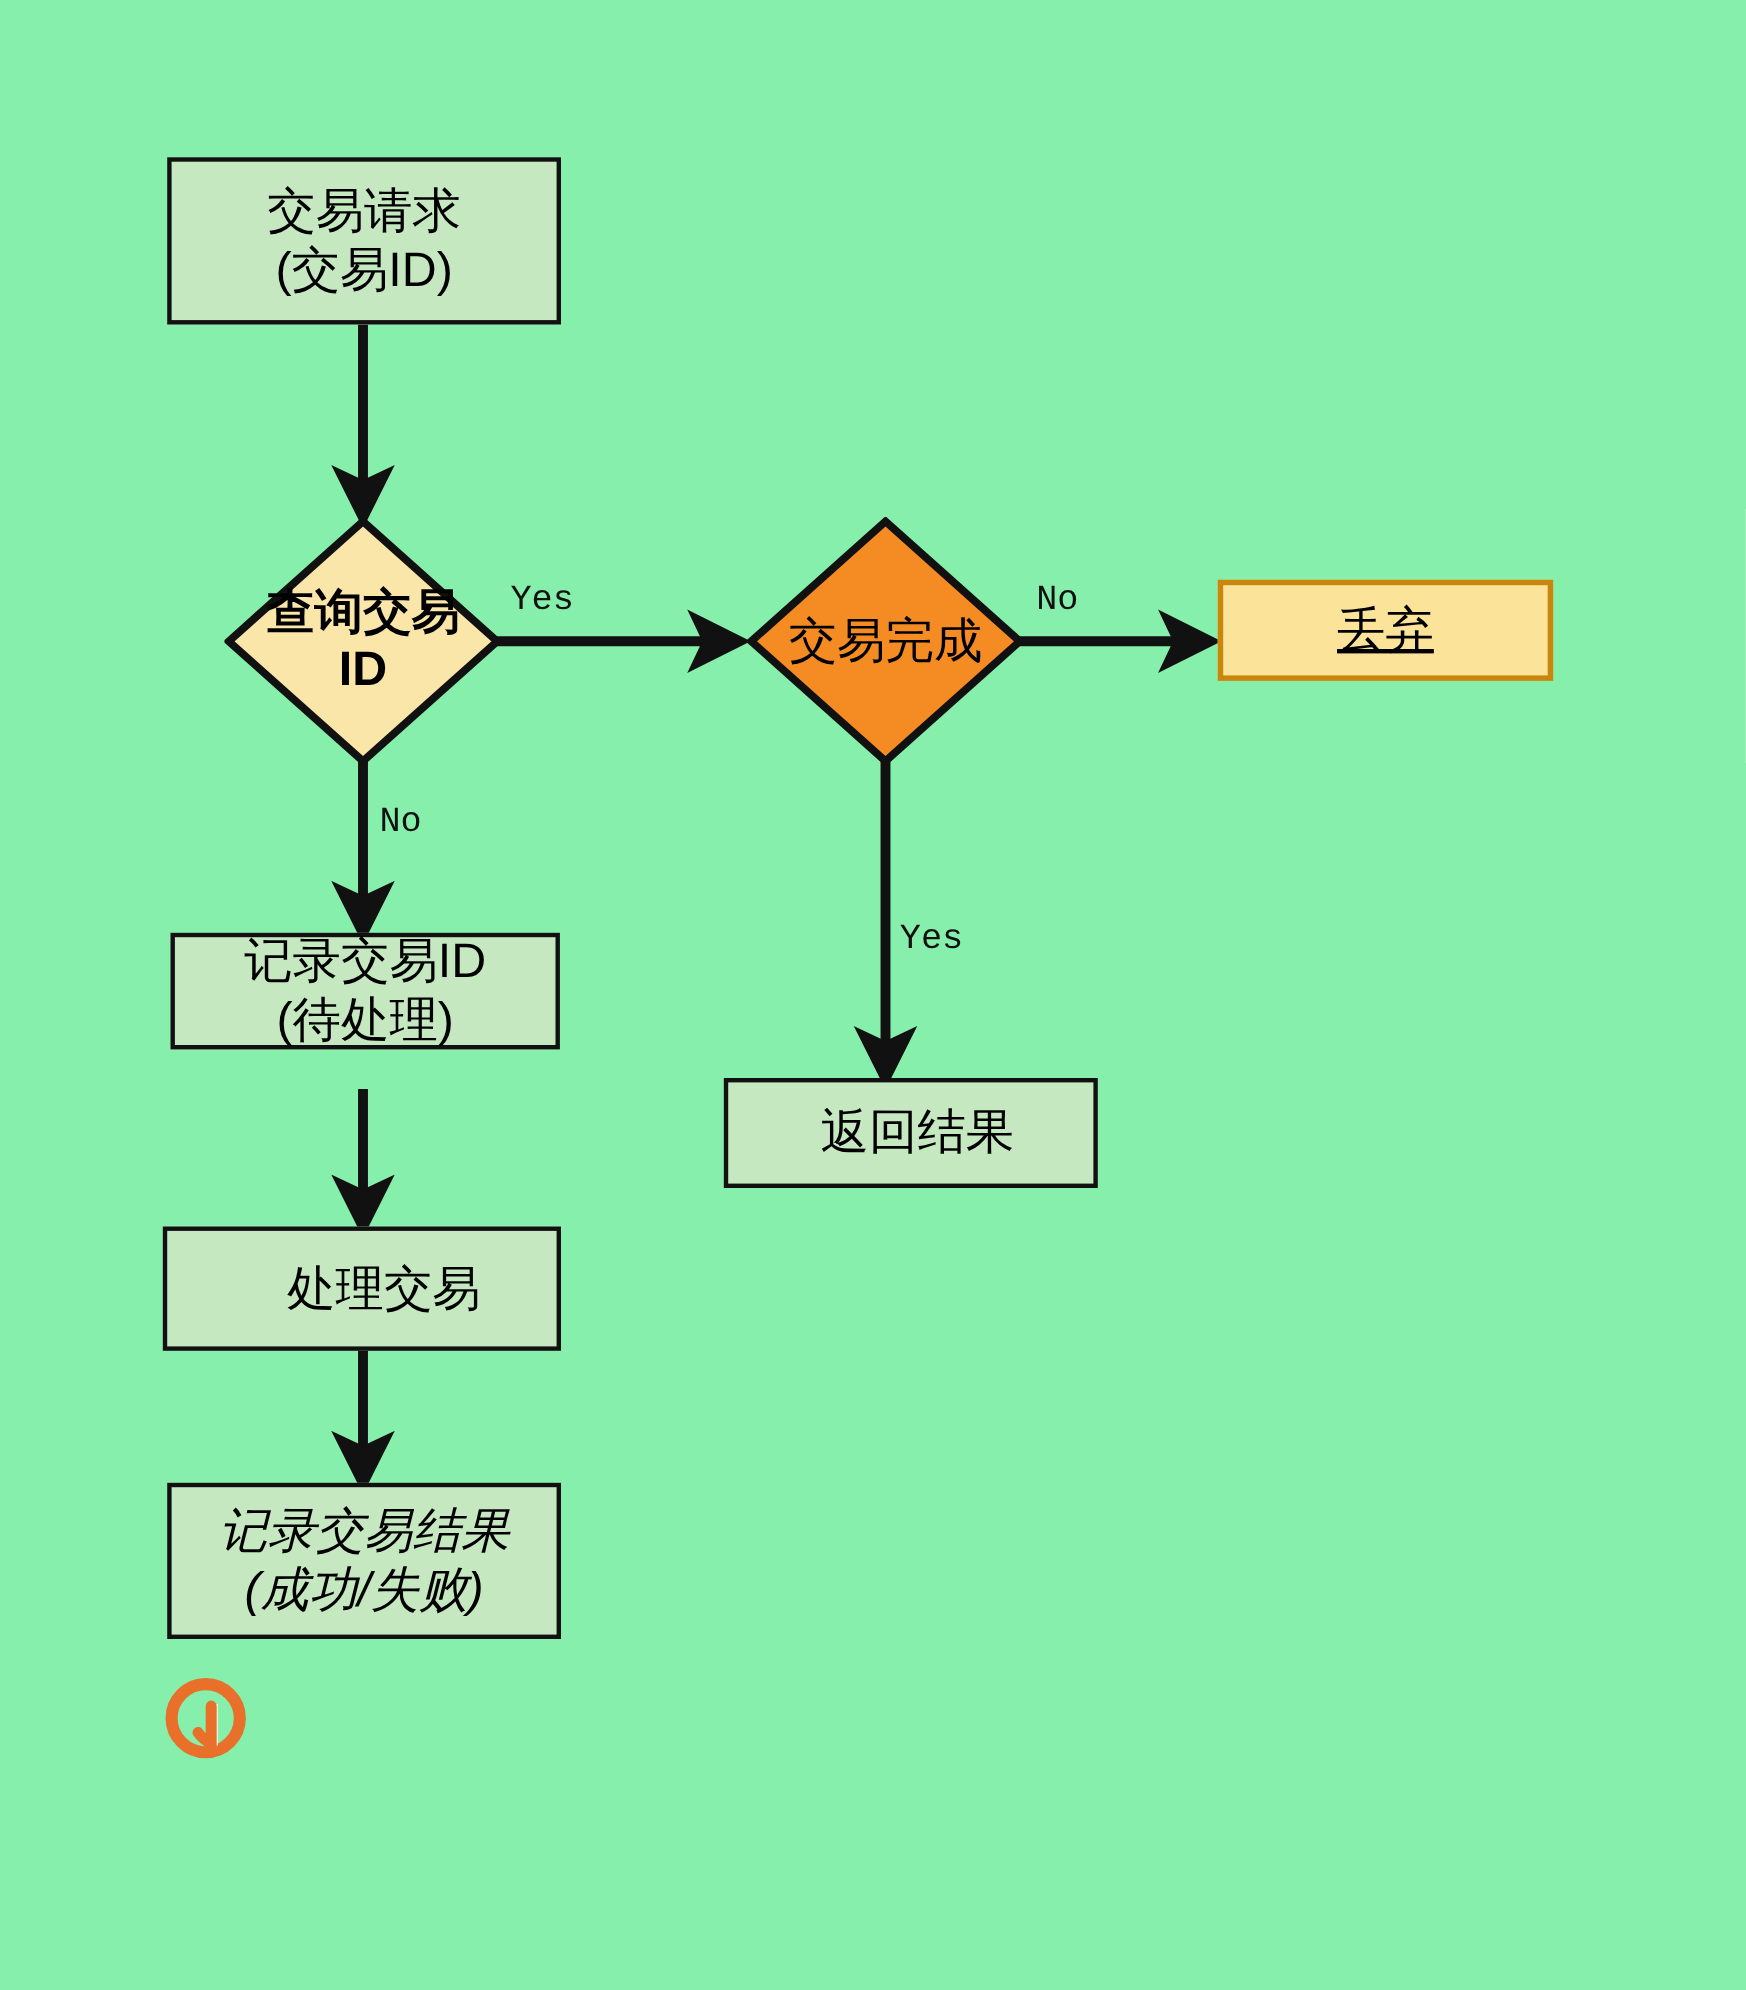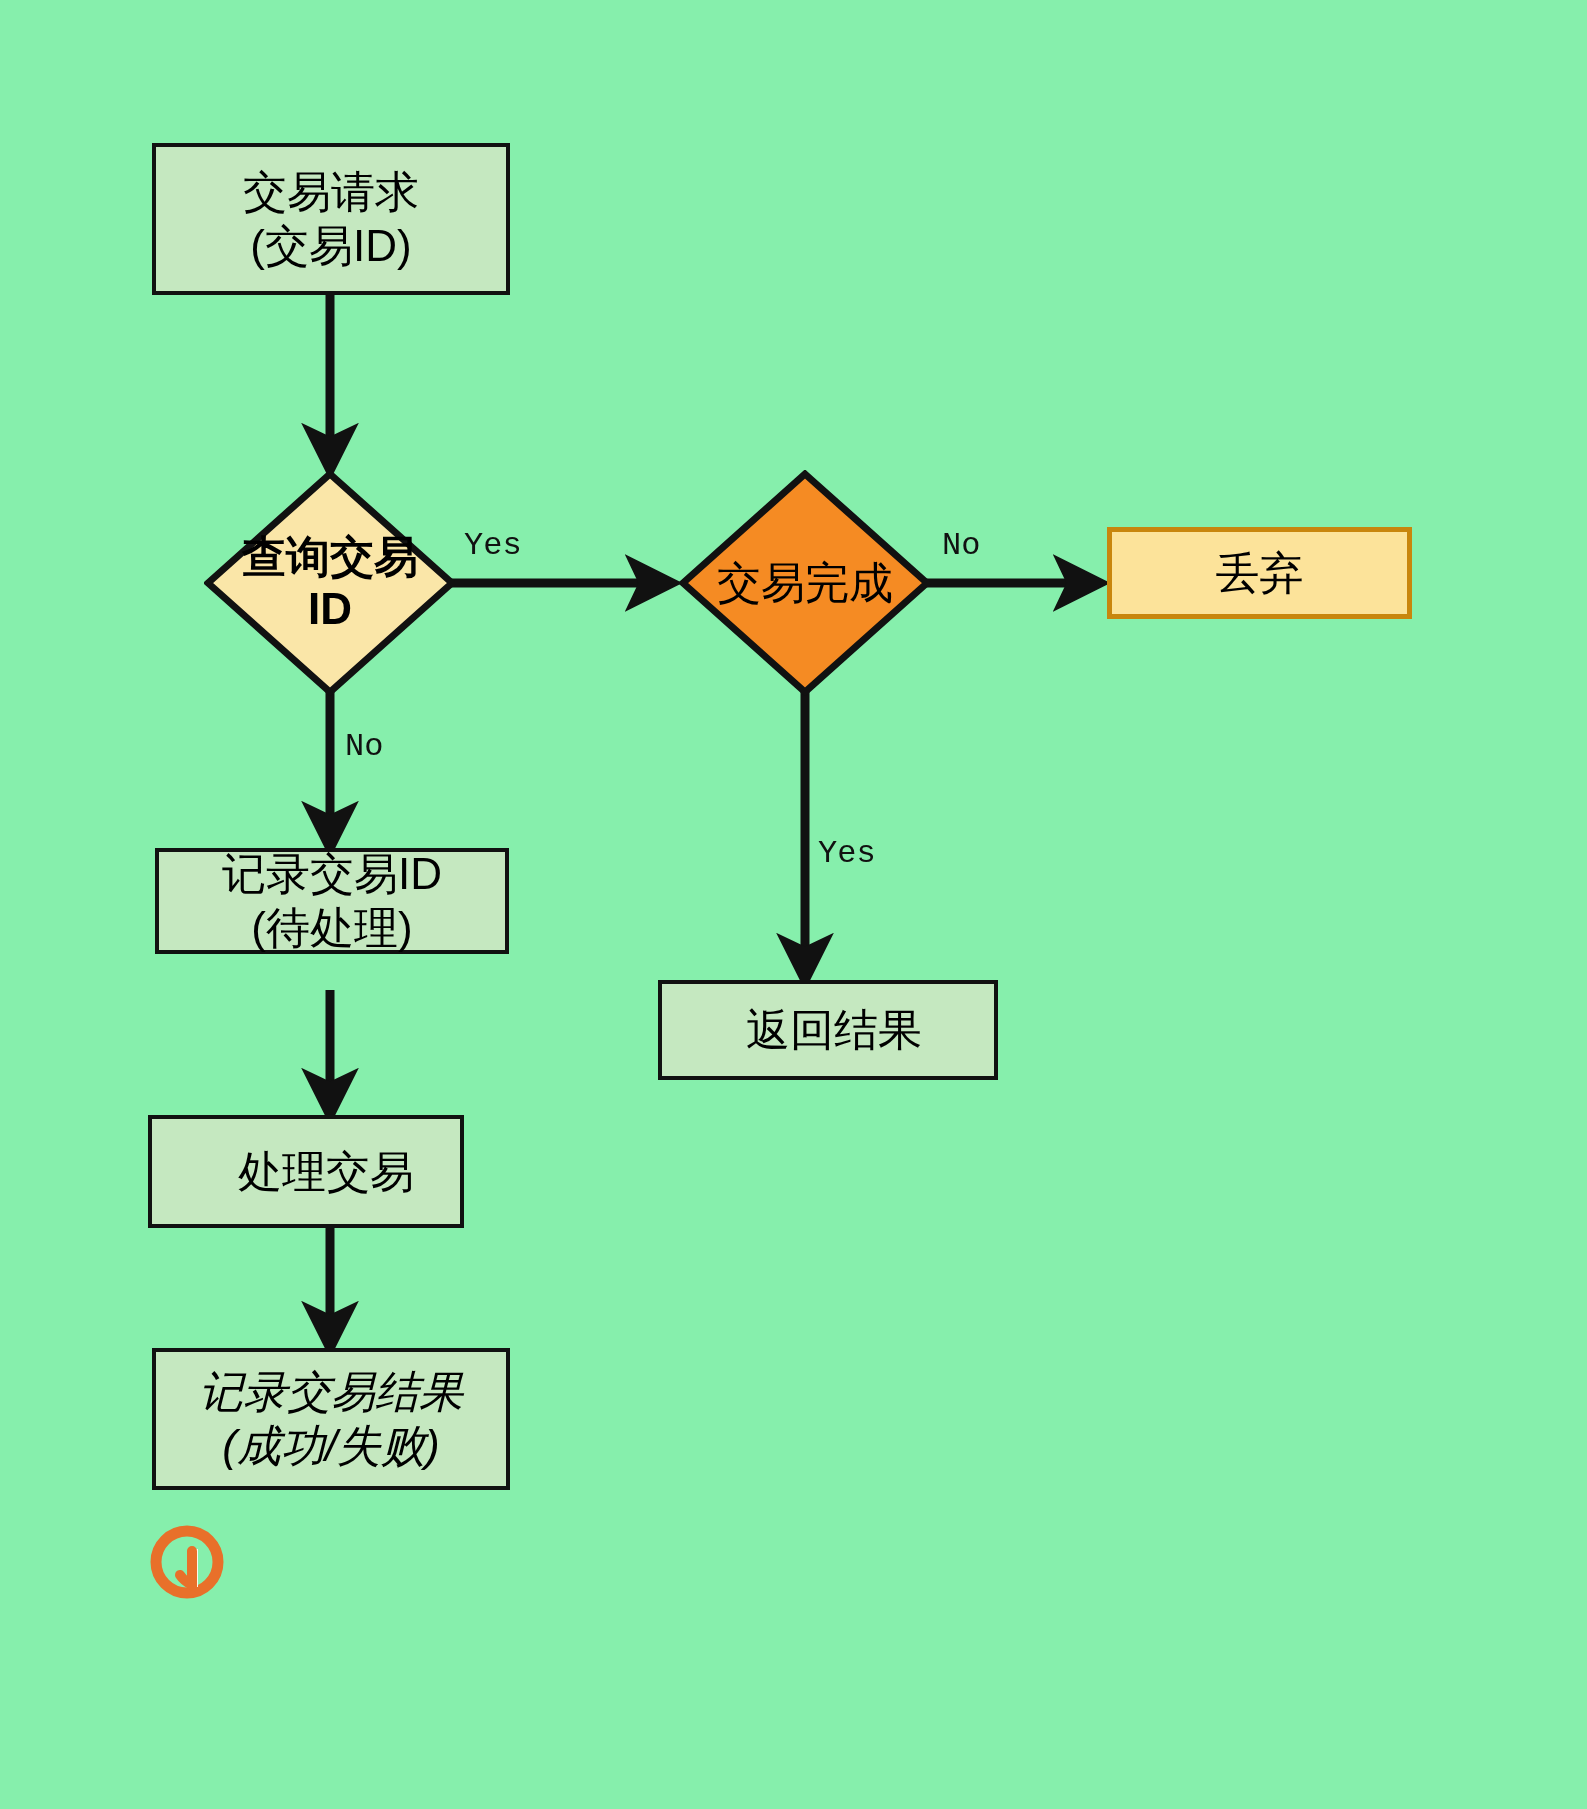--- a/index.html
+++ b/index.html
@@ -40,20 +40,21 @@
   }
   .proc {
     background: #C5E8C0;
     border: 4px solid #111111;
     font-size: 44px;
   }
   .term {
     background: #FCE39A;
     border: 5px solid #C8860D;
     font-size: 44px;
+    text-decoration: underline;
   }
   .diamond-wrap {
     position: absolute;
   }
   .diamond-wrap svg {
     position: absolute;
     left: 0;
     top: 0;
   }
   .diamond-label {
@@ -148,21 +149,21 @@
 
   <div class="node term" style="left:1107px; top:527px; width:305px; height:92px;">
     <span>丢弃</span>
   </div>
 
   <div class="node proc" style="left:155px; top:848px; width:354px; height:106px;">
     <span>记录交易ID
 (待处理)</span>
   </div>
 
-  <div class="node proc" style="left:148px; top:1115px; width:316px; height:113px;padding-left:40px;">
+  <div class="node proc" style="left:148px; top:1115px; width:362px; height:113px;padding-left:40px;">
     <span>处理交易</span>
   </div>
 
   <div class="node proc" style="left:152px; top:1348px; width:358px; height:142px;font-style:italic;">
     <span>记录交易结果
 (成功/失败)</span>
   </div>
 
   <div class="node proc" style="left:658px; top:980px; width:340px; height:100px;padding-left:12px;">
     <span>返回结果</span>

